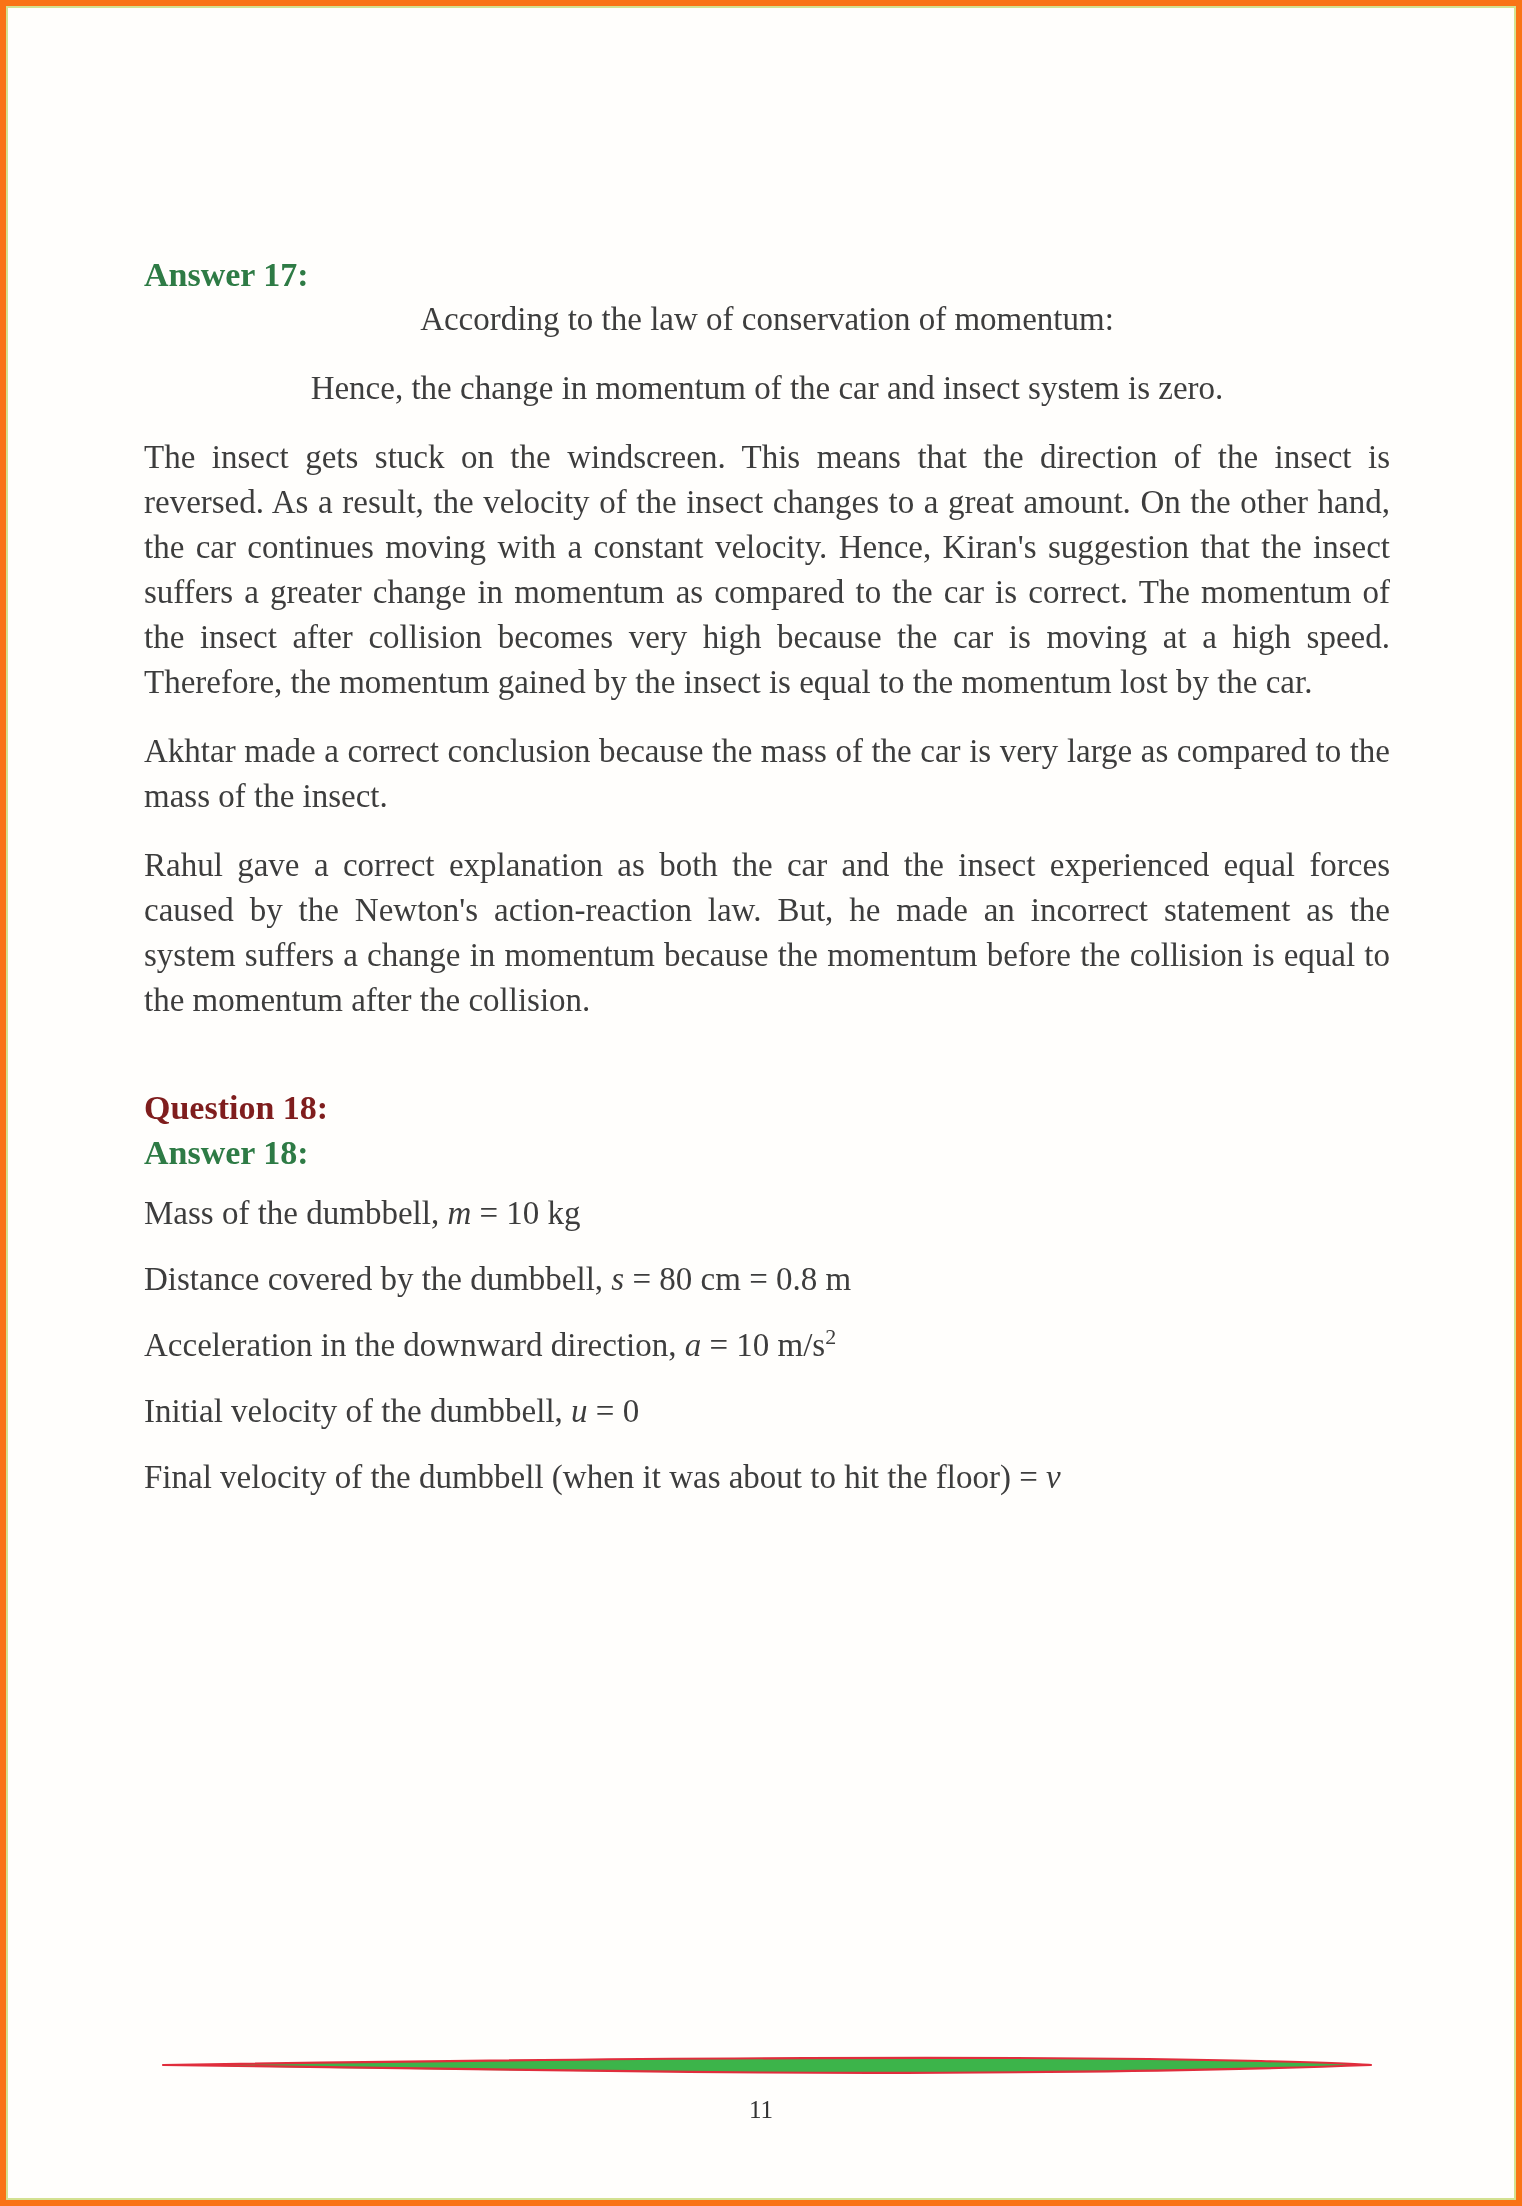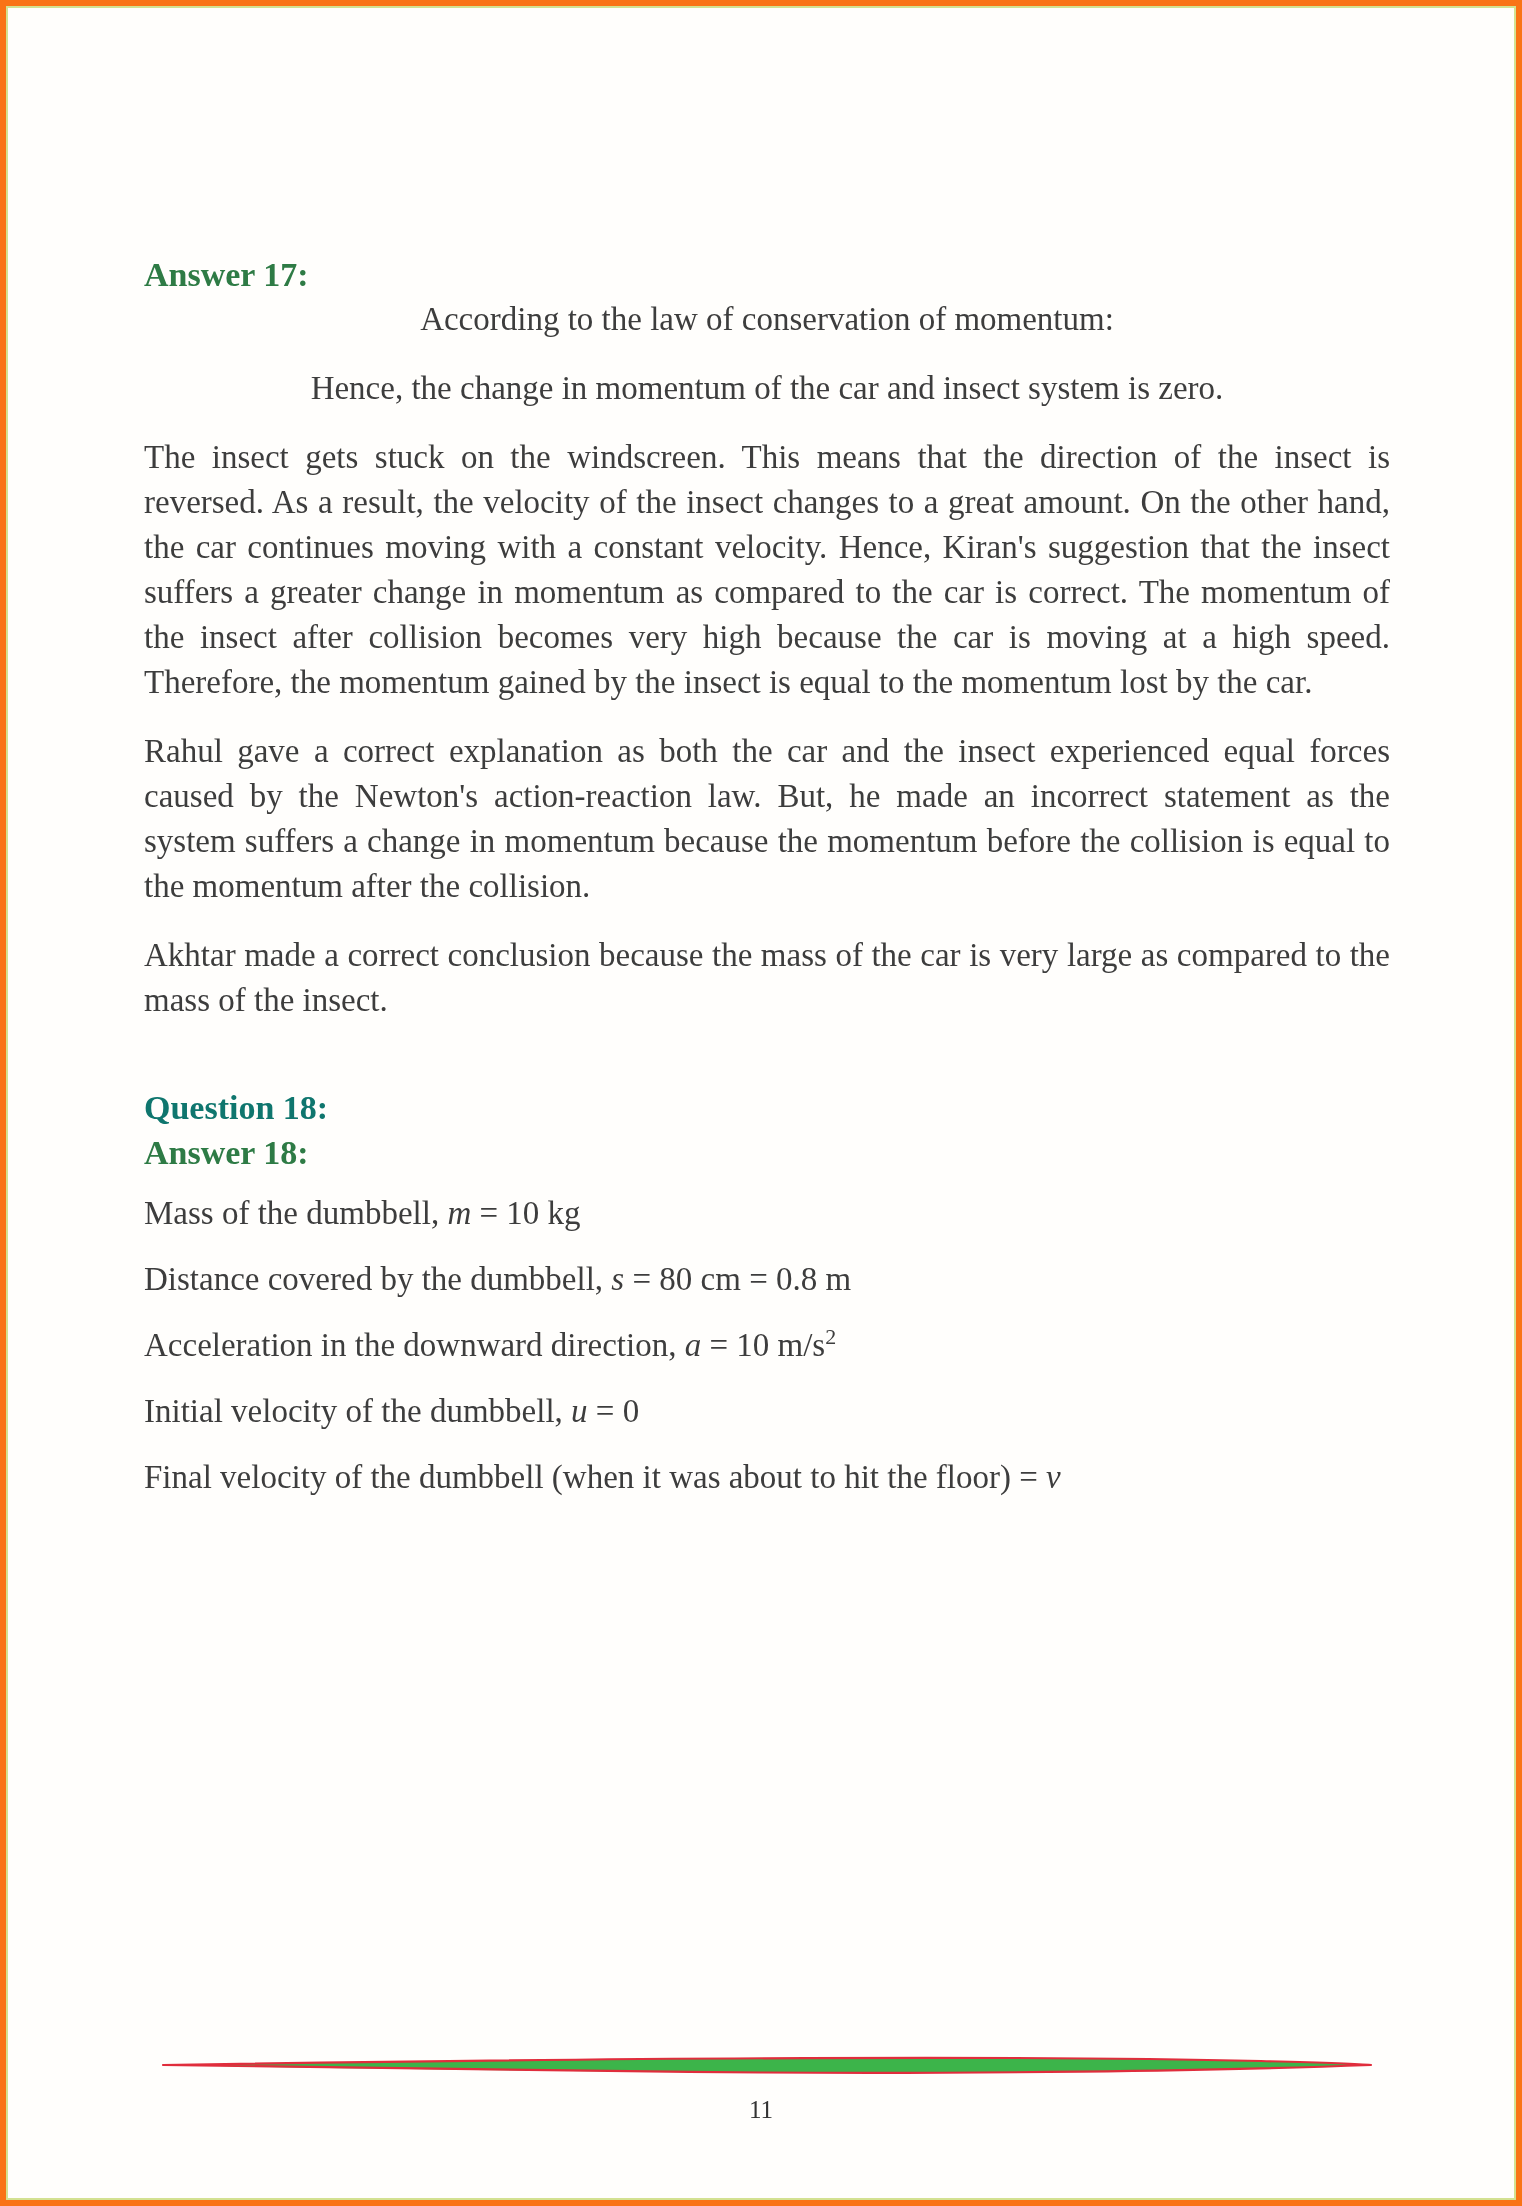--- a/index.html
+++ b/index.html
@@ -25,21 +25,21 @@
     width: 1246px;
     top: 246px;
   }
   .heading {
     font-size: 34px;
     line-height: 45px;
     font-weight: bold;
     margin: 0;
   }
   .heading.green { color: #2e7b45; }
-  .heading.red   { color: #0f766e; }
+  .heading.red   { color: #7f1d1d; }
   p.body-para {
     font-size: 33px;
     line-height: 45px;
     margin: 0 0 24px 0;
     text-align: justify;
   }
   p.no-justify { text-align: center; }
   .spacer-before-question { margin-top: 62px; }
   .answer-line {
     font-size: 33px;
@@ -72,22 +72,22 @@
 </head>
 <body>
 
 <div class="page">
   <div class="content">
 
     <h2 class="heading green">Answer 17:</h2>
     <p class="body-para no-justify">According to the law of conservation of momentum:</p>
     <p class="body-para no-justify">Hence, the change in momentum of the car and insect system is zero.</p>
     <p class="body-para">The insect gets stuck on the windscreen. This means that the direction of the insect is reversed. As a result, the velocity of the insect changes to a great amount. On the other hand, the car continues moving with a constant velocity. Hence, Kiran's suggestion that the insect suffers a greater change in momentum as compared to the car is correct. The momentum of the insect after collision becomes very high because the car is moving at a high speed. Therefore, the momentum gained by the insect is equal to the momentum lost by the car.</p>
+    <p class="body-para">Akhtar made a correct conclusion because the mass of the car is very large as compared to the mass of the insect.</p>
     <p class="body-para">Rahul gave a correct explanation as both the car and the insect experienced equal forces caused by the Newton's action-reaction law. But, he made an incorrect statement as the system suffers a change in momentum because the momentum before the collision is equal to the momentum after the collision.</p>
-    <p class="body-para">Akhtar made a correct conclusion because the mass of the car is very large as compared to the mass of the insect.</p>
 
     <h2 class="heading red spacer-before-question">Question 18:</h2>
 
     <h2 class="heading green">Answer 18:</h2>
     <div class="answer-line"><span>Mass of the dumbbell, </span><span class="var">m</span><span> = 10 kg</span></div>
     <div class="answer-line"><span>Distance covered by the dumbbell, </span><span class="var">s</span><span> = 80 cm = 0.8 m</span></div>
     <div class="answer-line"><span>Acceleration in the downward direction, </span><span class="var">a</span><span> = 10 m/s</span><sup>2</sup></div>
     <div class="answer-line"><span>Initial velocity of the dumbbell, </span><span class="var">u</span><span> = 0</span></div>
     <div class="answer-line"><span>Final velocity of the dumbbell (when it was about to hit the floor) = </span><span class="var">v</span><span></span></div>
 

